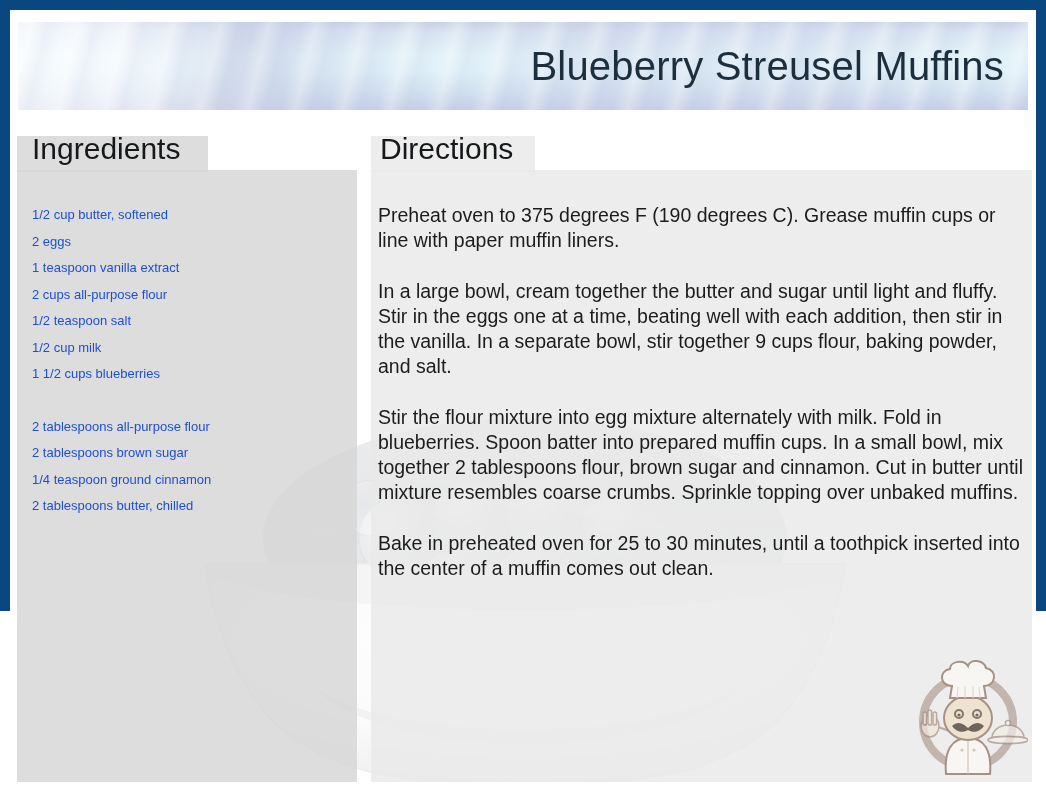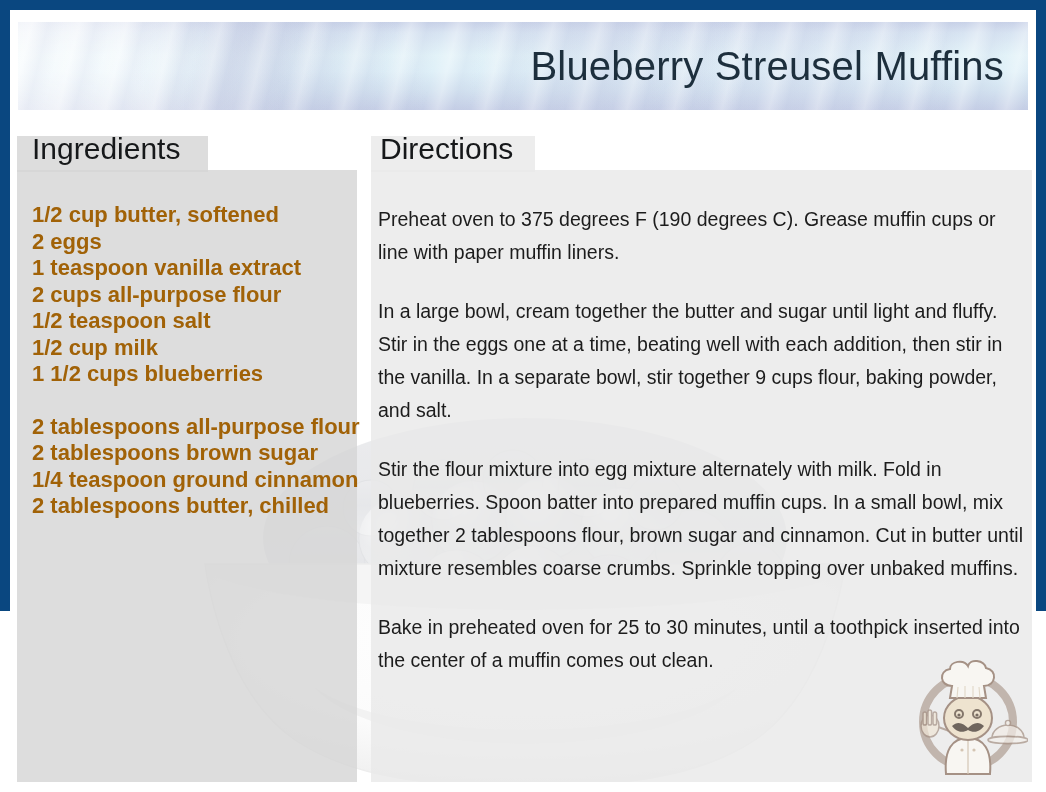--- a/index.html
+++ b/index.html
@@ -139,39 +139,38 @@
 
   
   #ingredients-list {
     position: absolute;
     left: 22px;
     top: 192px;
     width: 320px;
     z-index: 4;
   }
   .ing-line {
-    font-size: 22px;
+    font-size: 13px;
     line-height: 26.5px;
-    color: #a16207;
+    color: #1d4ed8;
     white-space: nowrap;
-    font-weight: bold;
   }
   .ing-gap { height: 26px; }
 
   
   #directions-body {
     position: absolute;
     left: 368px;
     top: 193px;
     width: 648px;
     z-index: 4;
   }
   .dir-para {
     font-size: 19.5px;
-    line-height: 33px;
+    line-height: 25px;
     color: #1c1c1c;
     margin-bottom: 26px;
   }
   .dir-para:last-child { margin-bottom: 0; }
 
   
   #chef-logo {
     position: absolute;
     left: 898px;
     top: 648px;

